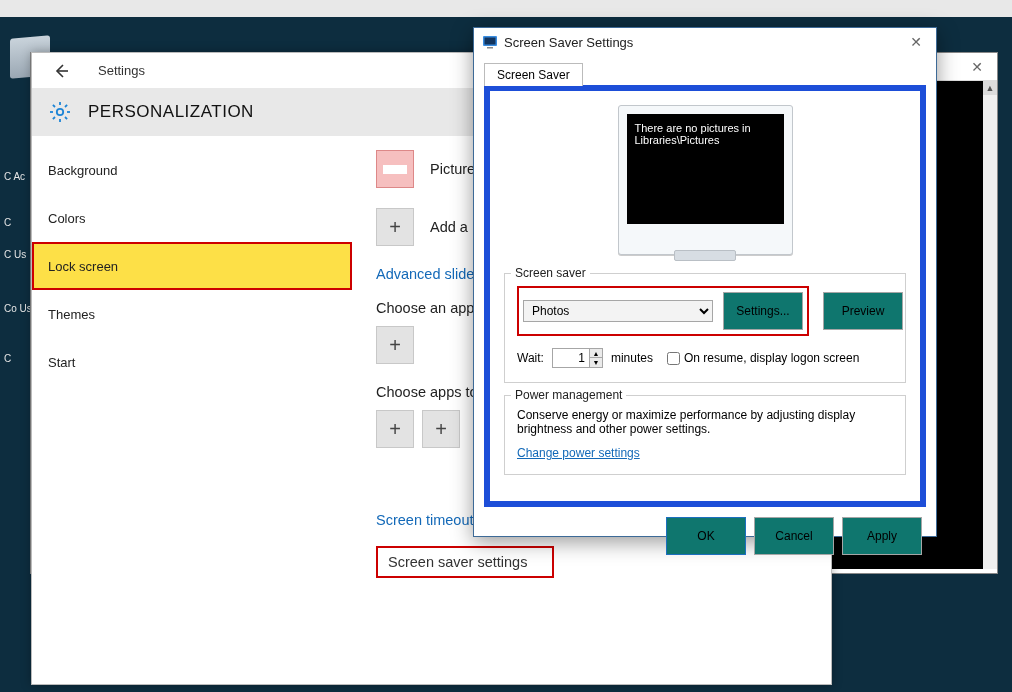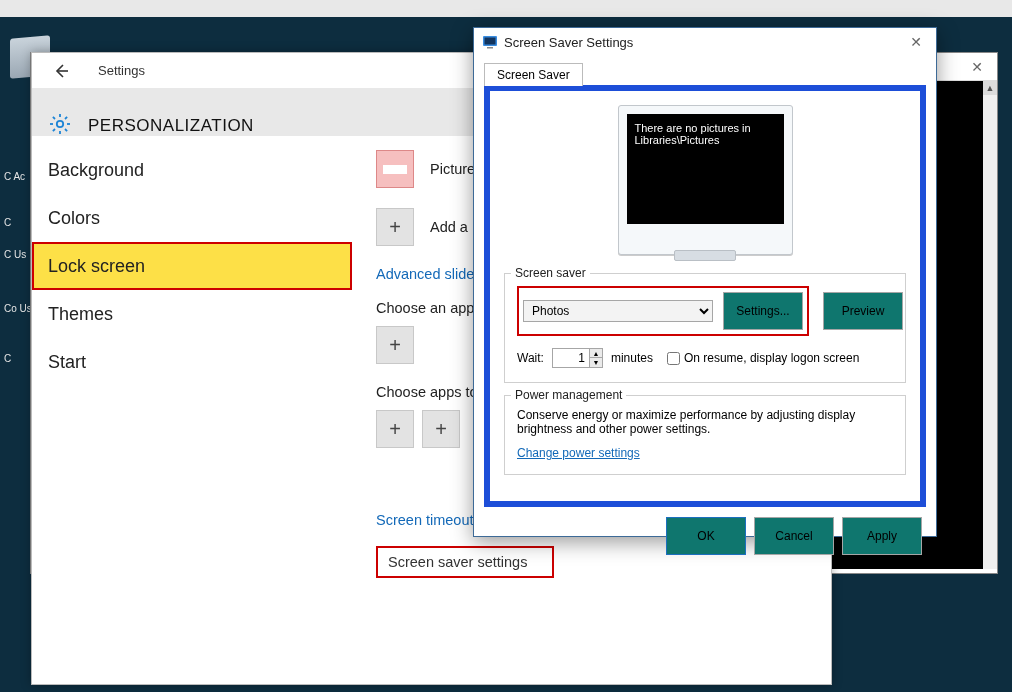--- a/index.html
+++ b/index.html
@@ -63,37 +63,37 @@
     display:flex; flex-direction:column;
   }
   .settings .header {
     height:35px; display:flex; align-items:center; padding:0 20px;
     font-size:13px; color:#333;
   }
   .settings .header .back {
     width:18px;height:18px;display:flex;align-items:center;justify-content:center;margin-right:28px;color:#333;
   }
   .settings .catbar {
-    height:48px; background:#e8e8e8; display:flex; align-items:flex-end; padding:0 16px;
+    height:48px; background:#e8e8e8; display:flex; align-items:center; padding:0 16px;
   }
   .settings .catbar .gear {
     width:24px;height:24px;margin-right:16px;
   }
   .settings .catbar .title {
     font-size:17px; letter-spacing:0.5px; color:#111;
   }
   .settings .body {
     flex:1; display:flex;
   }
   .sidenav {
     width:320px; border-right:0px solid #eee; padding-top:10px;
   }
   .sidenav .item {
     height:48px; display:flex; align-items:center; padding-left:16px;
-    font-size:18px; color:#222;
+    font-size:13px; color:#222;
   }
   .sidenav .item.active {
     background:#fde047;
   }
   .sidenav .item.hl {
     outline:2px solid #c00; outline-offset:-2px;
   }
   .content {
     flex:1; padding:14px 0 0 24px; font-size:14.5px; color:#222;
   }

